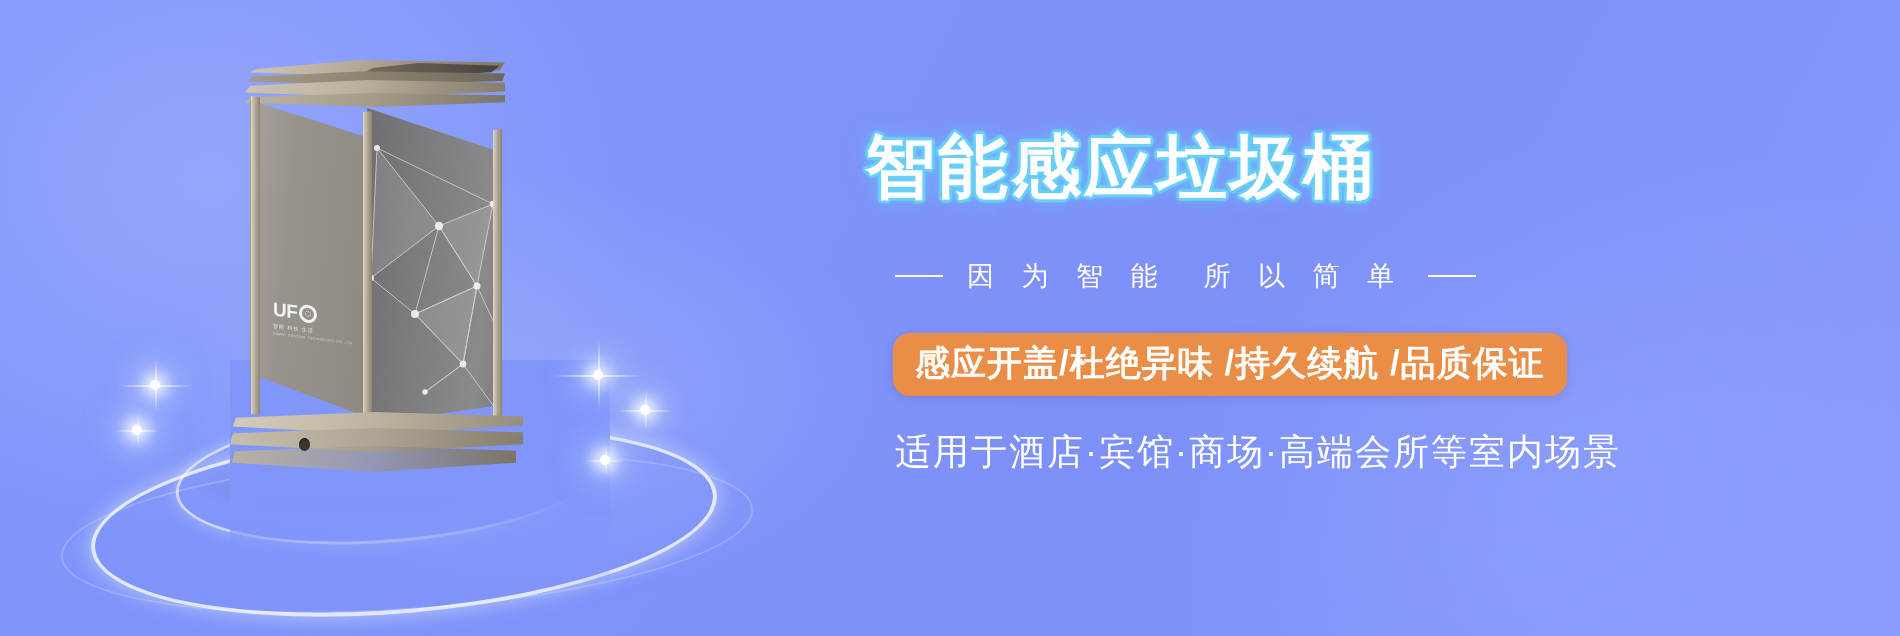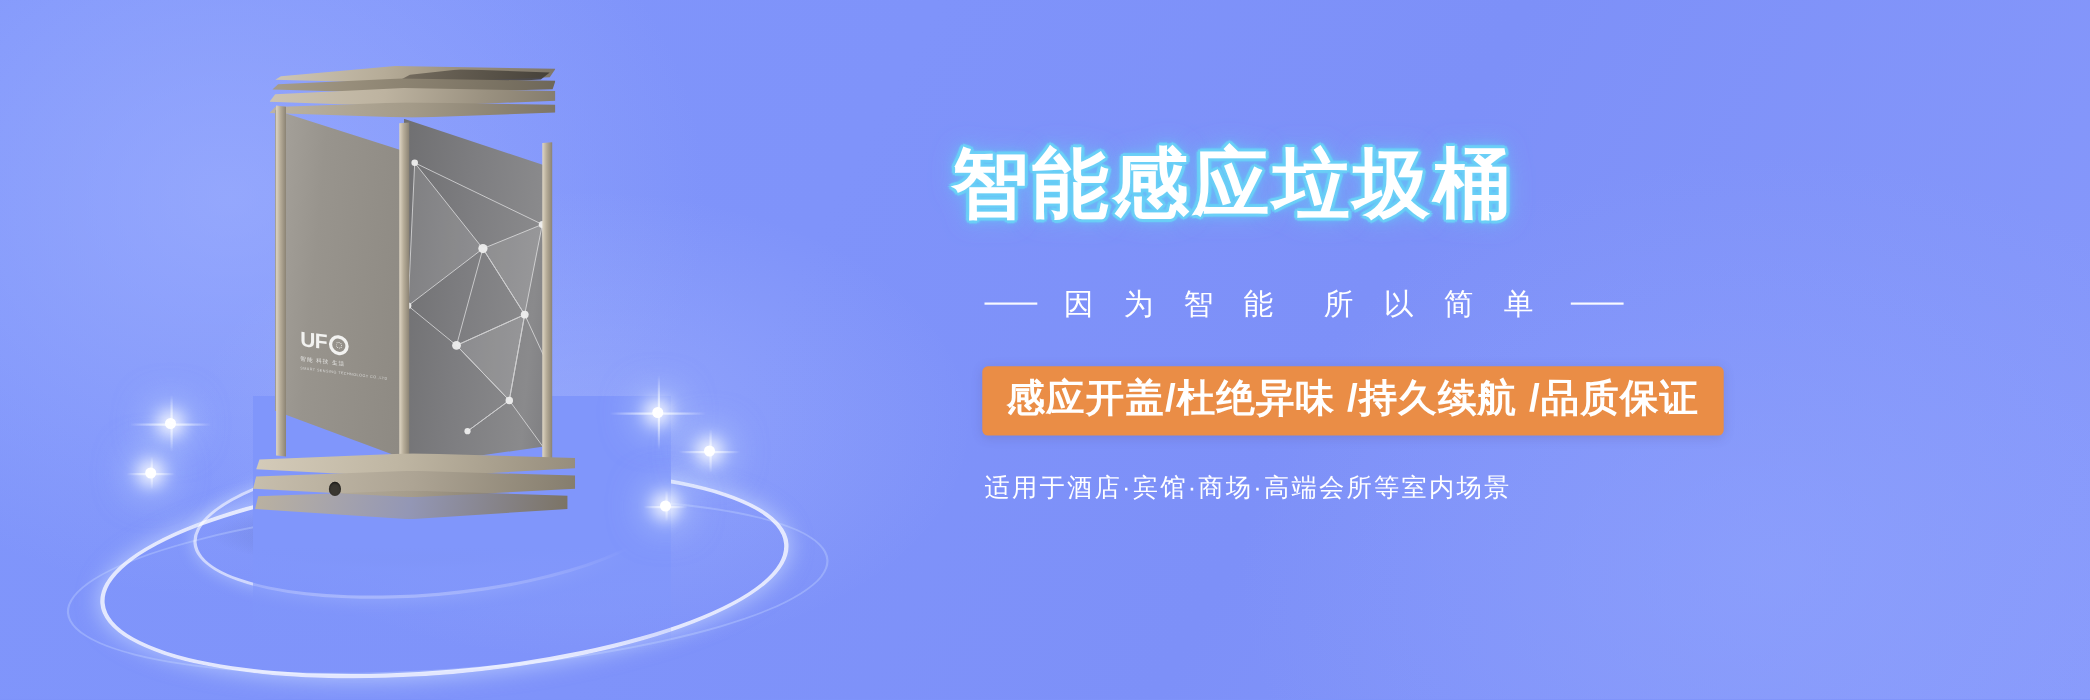--- a/index.html
+++ b/index.html
@@ -144,31 +144,31 @@
   .subline{
     position:absolute;left:40px;top:258px;
     display:flex;align-items:center;gap:24px;
     font-size:27px;color:#ffffff;letter-spacing:10px;white-space:nowrap;font-weight:400;
   }
   .sub-dash{display:inline-block;width:48px;height:2px;background:#ffffff;opacity:.95;}
   .sub-text-b{margin-left:12px;}
 
   .pillbar{
     position:absolute;left:38px;top:333px;
-    background:#ea8d46;border-radius:5px;
+    background:#ea8d46;border-radius:17px;
     padding:11px 22px 13px 22px;
     box-shadow:0 2px 10px rgba(70,60,110,.18);
   }
   .pillbar span{
     font-size:35px;font-weight:700;color:#ffffff;letter-spacing:1px;white-space:nowrap;line-height:1.1;
   }
 
   .tagline{
     position:absolute;left:40px;top:428px;
-    font-size:23px;color:#ffffff;letter-spacing:2px;white-space:nowrap;font-weight:400;
+    font-size:36px;color:#ffffff;letter-spacing:2px;white-space:nowrap;font-weight:400;
   }
 </style>
 </head>
 <body>
 
 <div id="banner">
 
   <div class="bg-bloom bloom-a"></div>
   <div class="bg-bloom bloom-b"></div>
   <div class="bg-bloom bloom-c"></div>

